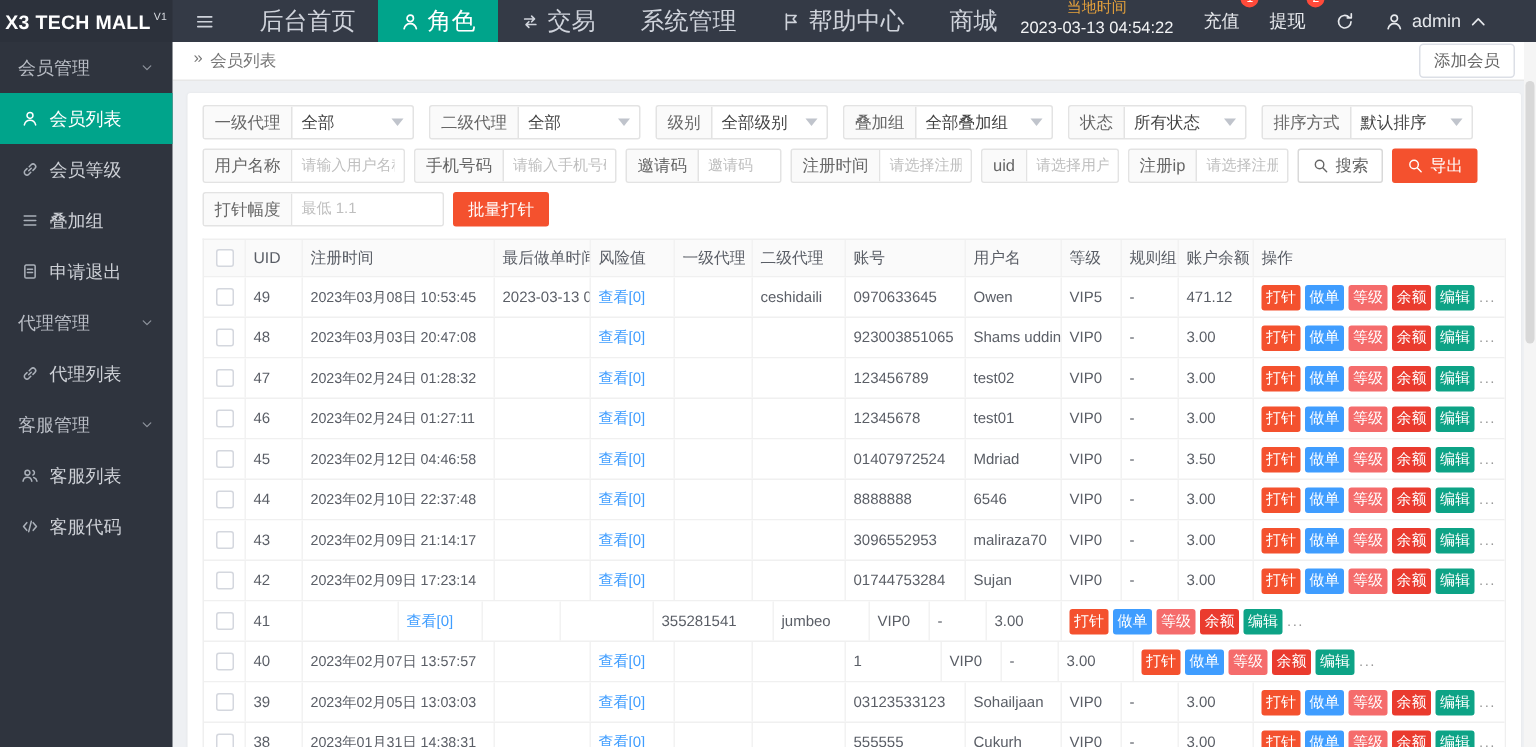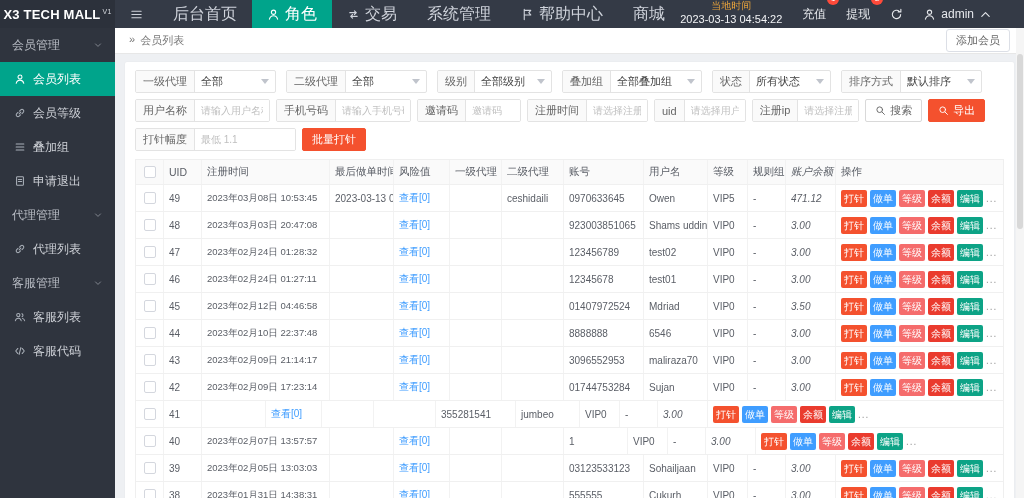--- a/index.html
+++ b/index.html
@@ -62,21 +62,21 @@
   
   .table { margin-top:8px; border:1px solid #efefef; border-bottom:none; }
   .tr { display:flex; align-items:stretch; height:27px; border-bottom:1px solid #f0f0f0; background:#fff; }
   .tr.th { height:25px; background:#fafafa; color:#8a8f99; font-size:10.5px; }
   .td { display:flex; align-items:center; padding:0 5px; font-size:10px; color:#5a5e66; border-right:1px solid #f2f2f2; overflow:hidden; white-space:nowrap; }
   .td:last-child { border-right:none; }
   .c-chk { width:28px; justify-content:center; }
   .c0 { width:38px; } .c1 { width:128px; font-size:9.5px; } .c2 { width:64px; }
   .c3 { width:56px; } .c4 { width:52px; } .c5 { width:62px; }
   .c6 { width:80px; } .c7 { width:64px; } .c8 { width:40px; }
-  .c9 { width:38px; } .c10 { width:50px;font-style:italic; } .c11 { flex:1; }
+  .c9 { width:38px; } .c10 { width:50px; } .c11 { flex:1; }
   .th .td { font-size:10.5px; }
   .th .c1 { font-size:10.5px; }
   .chk { width:12px; height:12px; border:1px solid #d4d7de; border-radius:2px; background:#fff; cursor:pointer; flex:0 0 auto; }
   .link { color:#3f9dff; cursor:pointer; text-decoration:none; }
   .actions { gap:3px; }
   .abtn { border:none; color:#fff; font-size:10px; padding:2px 3px; border-radius:2px; cursor:pointer; font-family:inherit; line-height:1.3; white-space:nowrap; }
   .more { color:#999; font-size:10px; letter-spacing:1px; cursor:pointer; }
 
   
   .scrollbar { position:absolute; top:28px; right:0; bottom:0; width:8px; background:#f5f5f5; z-index:6; }

